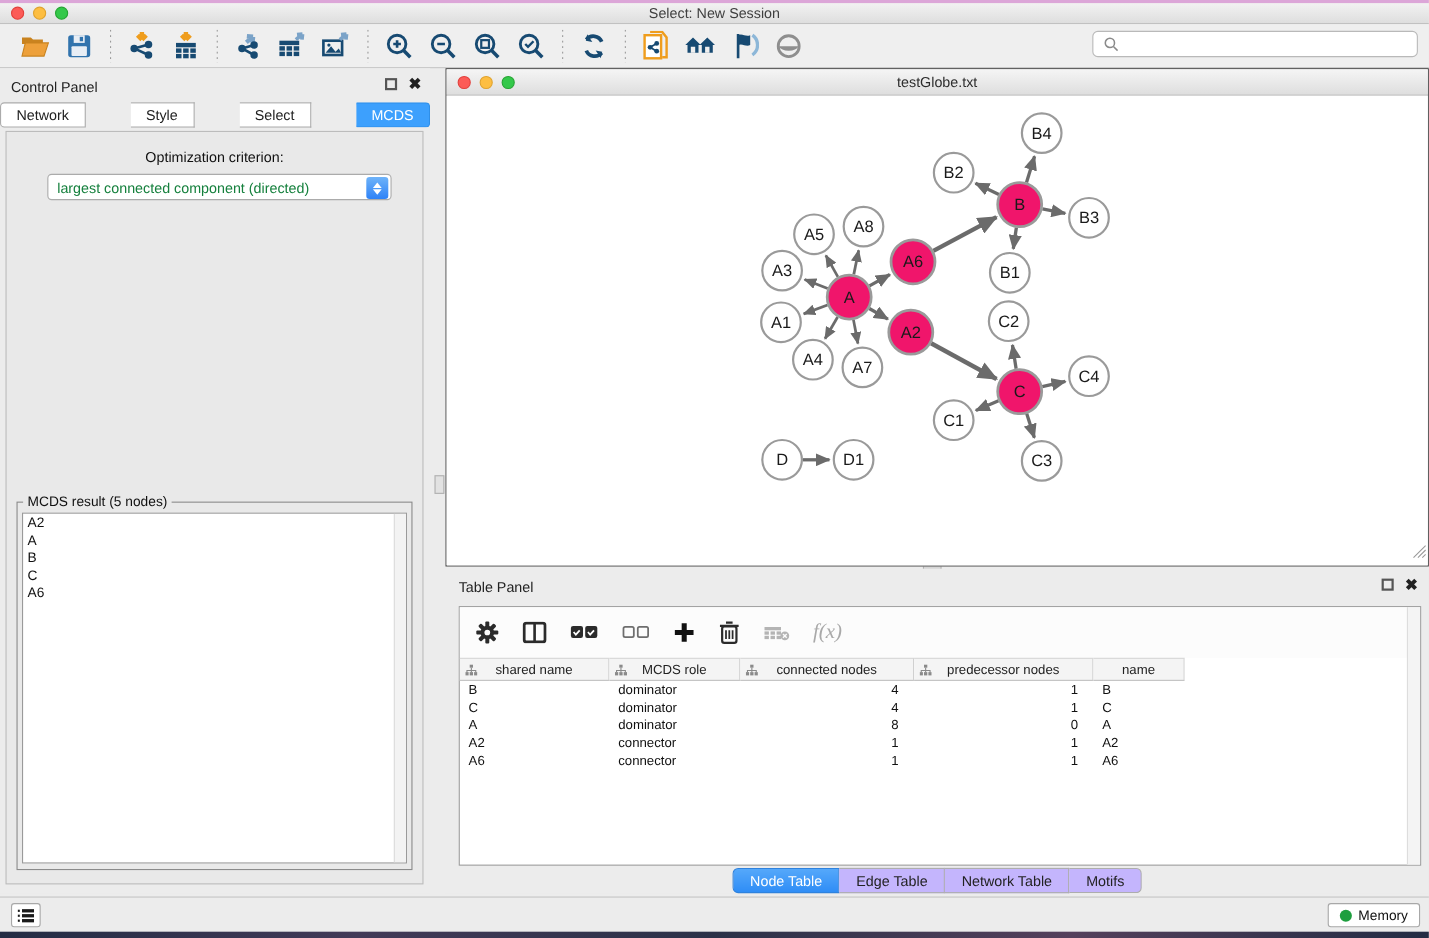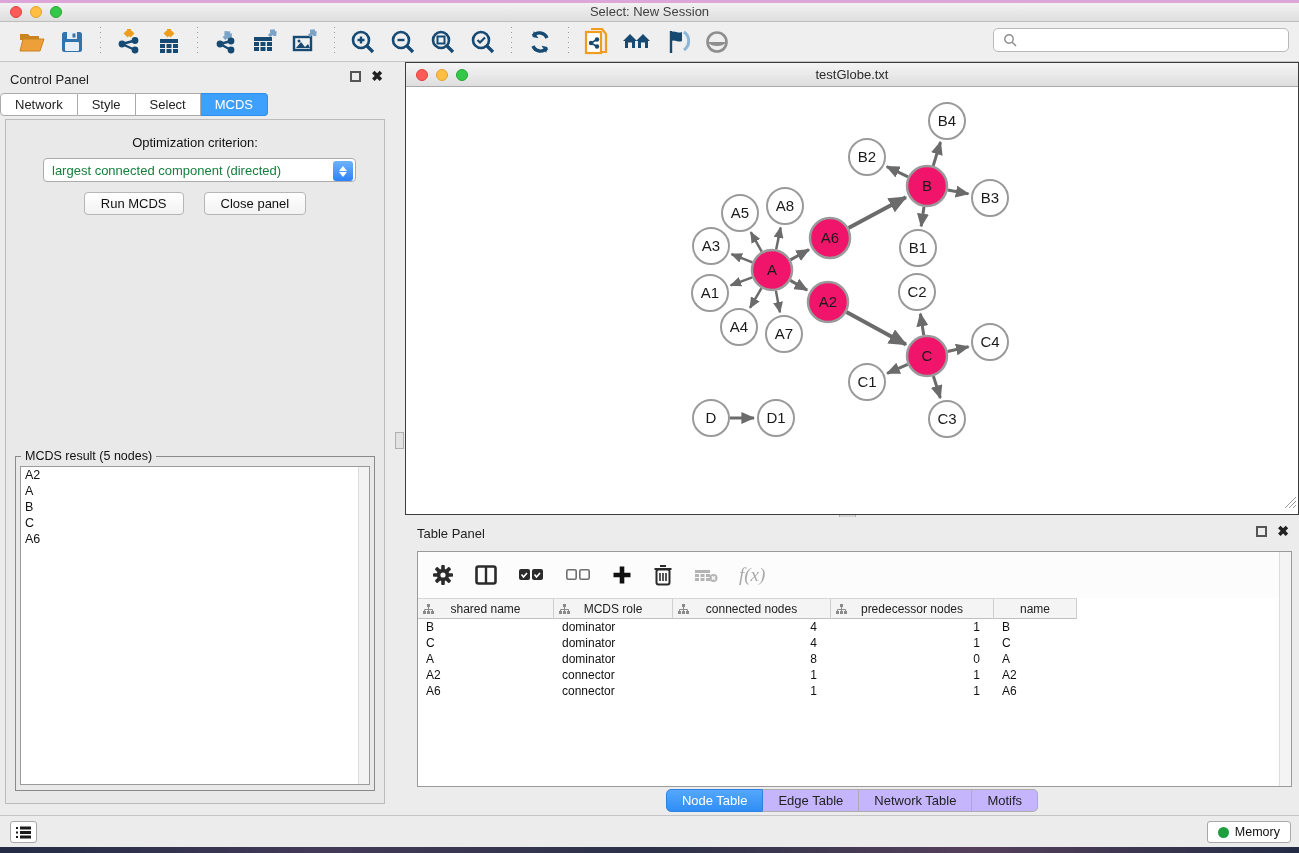--- a/index.html
+++ b/index.html
@@ -43,21 +43,21 @@
   #search-glass { position:absolute; right:282px; top:11px; }
 
   
   #control-panel { left:0; top:62px; width:391px; height:750px; background:#ececec; }
   #cp-header { position:absolute; left:10px; top:10px; font-size:13px; color:#222; }
   .panel-btns { position:absolute; top:9px; display:flex; gap:10px; align-items:center; }
   #cp-btns { right:8px; }
   .float-box { width:11px; height:11px; border:2px solid #555; background:transparent; }
   .close-x { font-size:14px; font-weight:bold; color:#222; line-height:11px; }
 
-  #cp-tabs { position:absolute; left:0; top:31px; width:100%; display:flex; justify-content:flex-start; }
+  #cp-tabs { position:absolute; left:0; top:31px; width:100%; display:flex; justify-content:space-between; }
   .cp-tab {
     font-size:13px; padding:3px 14px; background:#fff; color:#222;
     border:1px solid #ababab; border-left:none; cursor:default;
   }
   .cp-tab:first-child { border-left:1px solid #ababab; border-radius:4px 0 0 4px; }
   .cp-tab:last-child { border-radius:0 4px 4px 0; }
   .cp-tab.active { background:#3da0fd; color:#fff; border-color:#2f8fe8; }
 
   #cp-content {
     position:absolute; left:5px; right:6px; top:57px; bottom:8px;
@@ -354,24 +354,20 @@
       <div class="cp-tab active">MCDS</div>
     </div>
   <div id="cp-content">
     <div id="opt-label">Optimization criterion:</div>
     <div id="criterion-select">
       <span>largest connected component (directed)</span>
       <span id="criterion-stepper">
         <span class="step-arrow step-up"></span>
           <span class="step-arrow step-down"></span>
       </span>
-    </div>
-    <div id="cp-buttons">
-      <button class="mac-btn">Run MCDS</button>
-      <button class="mac-btn">Close panel</button>
     </div>
     <div id="mcds-fieldset">
       <div id="mcds-legend">MCDS result (5 nodes)</div>
       <div id="mcds-list">
         <div id="mcds-items">
             <div class="mcds-item">A2</div>
             <div class="mcds-item">A</div>
             <div class="mcds-item">B</div>
             <div class="mcds-item">C</div>
             <div class="mcds-item">A6</div>

